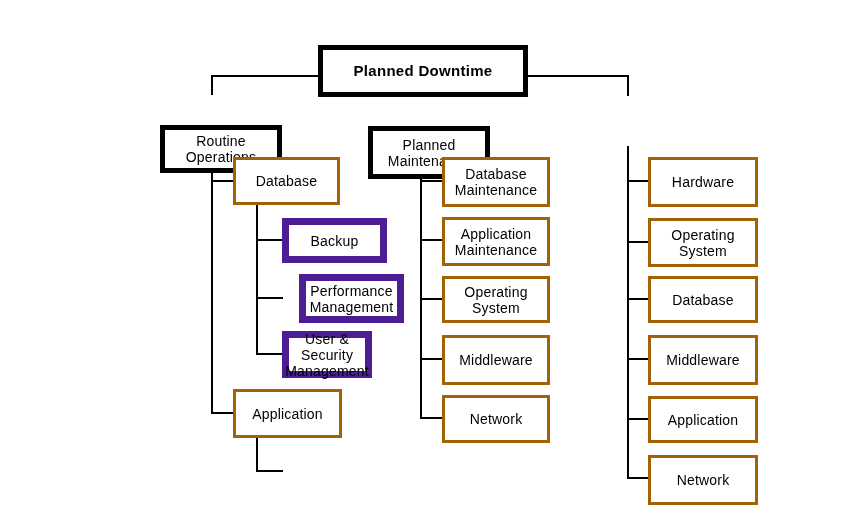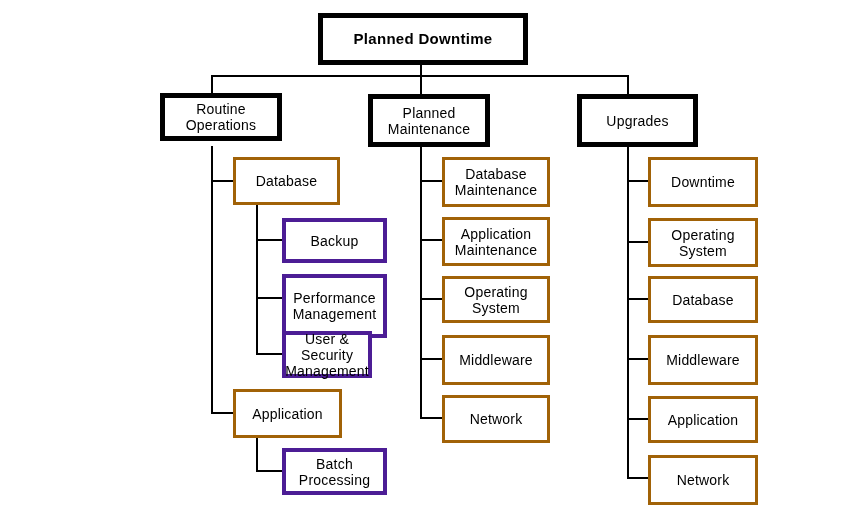--- a/index.html
+++ b/index.html
@@ -18,23 +18,23 @@
     display:flex;
     align-items:center;
     justify-content:center;
     text-align:center;
     white-space:pre-line;
     font-size:14px;
     line-height:16px;
     letter-spacing:.2px;
     color:#000;
   }
-  .b1{border:5px solid #000;}
+  .b1{border:5px solid #000;margin-top:32px;}
   .b2{border:3px solid #a16207;}
-  .b3{border:4px solid #4c1d95;}
+  .b3{border:7px solid #4c1d95;}
   .title{font-size:15px;font-weight:bold;letter-spacing:.3px;}
   .ln{position:absolute;background:#000;}
 </style>
 </head>
 <body>
 
 <div class="stage">
 
   <div class="ln" style="left:420px;top:63px;width:2px;height:14px"></div>
   <div class="ln" style="left:211px;top:75px;width:418px;height:2px"></div>
@@ -68,42 +68,39 @@
   <div class="ln" style="left:627px;top:358px;width:24px;height:2px"></div>
   <div class="ln" style="left:627px;top:418px;width:24px;height:2px"></div>
   <div class="ln" style="left:627px;top:477px;width:24px;height:2px"></div>
 
   <div class="box b1 title" style="left:318px;top:13px;width:210px;height:52px">Planned Downtime</div>
 
   <div class="box b1" style="left:160px;top:93px;width:122px;height:48px">Routine
 Operations</div>
   <div class="box b1" style="left:368px;top:94px;width:122px;height:53px">Planned
 Maintenance</div>
-  <div class="box b1" style="left:577px;top:94px;width:121px;height:53px">Upgrades</div>
 
   <div class="box b2" style="left:233px;top:157px;width:107px;height:48px">Database</div>
   <div class="box b3" style="left:282px;top:218px;width:105px;height:45px">Backup</div>
-  <div class="box b3" style="left:282px;top:274px;width:105px;height:64px">Performance
+  <div class="box b3" style="left:299px;top:274px;width:105px;height:49px">Performance
 Management</div>
   <div class="box b3" style="left:282px;top:331px;width:90px;height:47px">User &amp; Security
 Management</div>
   <div class="box b2" style="left:233px;top:389px;width:109px;height:49px">Application</div>
-  <div class="box b3" style="left:282px;top:448px;width:105px;height:47px">Batch
-Processing</div>
 
   <div class="box b2" style="left:442px;top:157px;width:108px;height:50px">Database
 Maintenance</div>
   <div class="box b2" style="left:442px;top:217px;width:108px;height:49px">Application
 Maintenance</div>
   <div class="box b2" style="left:442px;top:276px;width:108px;height:47px">Operating
 System</div>
   <div class="box b2" style="left:442px;top:335px;width:108px;height:50px">Middleware</div>
   <div class="box b2" style="left:442px;top:395px;width:108px;height:48px">Network</div>
 
-  <div class="box b2" style="left:648px;top:157px;width:110px;height:50px">Downtime</div>
+  <div class="box b2" style="left:648px;top:157px;width:110px;height:50px">Hardware</div>
   <div class="box b2" style="left:648px;top:218px;width:110px;height:49px">Operating
 System</div>
   <div class="box b2" style="left:648px;top:276px;width:110px;height:47px">Database</div>
   <div class="box b2" style="left:648px;top:335px;width:110px;height:50px">Middleware</div>
   <div class="box b2" style="left:648px;top:396px;width:110px;height:47px">Application</div>
   <div class="box b2" style="left:648px;top:455px;width:110px;height:50px">Network</div>
 
 </div>
 
 </body></html>

